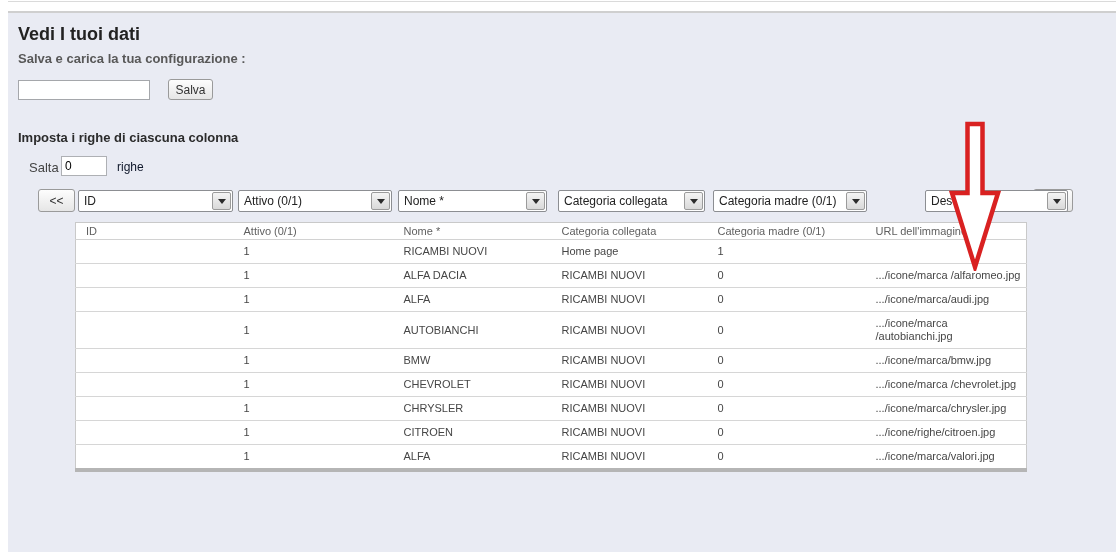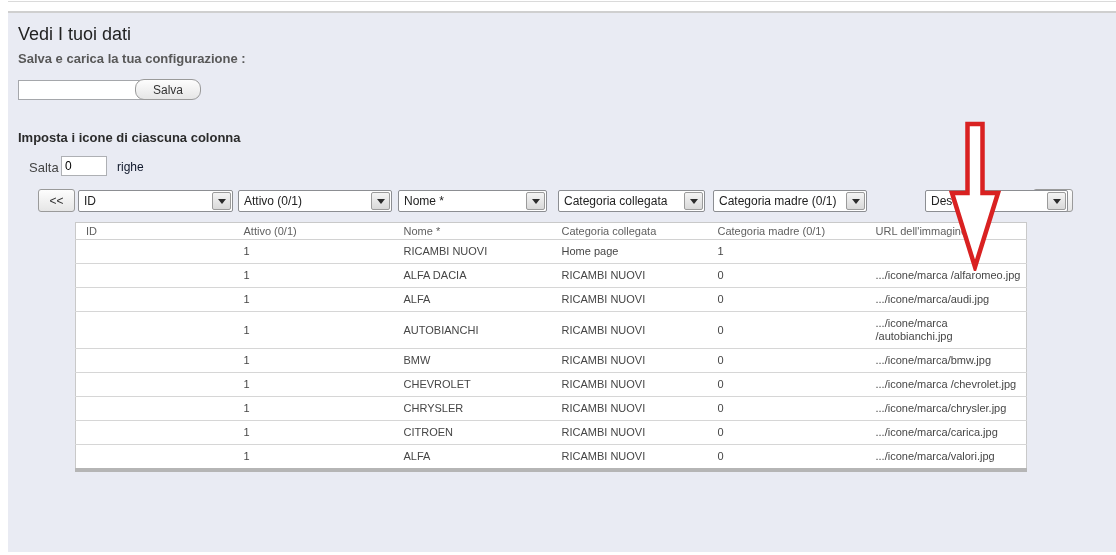--- a/index.html
+++ b/index.html
@@ -3,28 +3,28 @@
 <meta charset="utf-8">
 <style>
   html,body{margin:0;padding:0;background:#ffffff;}
   body{font-family:"Liberation Sans","DejaVu Sans",sans-serif;color:#333;}
   #stage{position:relative;width:1116px;height:555px;overflow:hidden;background:#fff;}
 
   .topline1{position:absolute;left:8px;right:0;top:1px;height:1px;background:#dadada;}
   .topline2{position:absolute;left:8px;right:0;top:11px;height:2px;background:#cfcfcf;}
   .panel{position:absolute;left:8px;right:0;top:13px;height:539px;background:#e9ebf3;}
 
-  .h1{position:absolute;left:18px;top:24px;font-size:18px;font-weight:400;color:#222;}
+  .h1{position:absolute;left:18px;top:24px;font-size:18px;font-weight:700;color:#222;}
   .subtitle{position:absolute;left:18px;top:51px;font-size:13px;font-weight:bold;color:#585858;}
 
   .cfg-input{position:absolute;left:18px;top:80px;width:124px;height:16px;border:1px solid #a5a7ab;
              background:#fff;font-size:12px;padding:1px 3px;outline:none;}
   .btn{border:1px solid #9a9a9a;border-radius:3px;background:linear-gradient(#fdfdfd,#e6e6e6);
        color:#333;font-size:12px;font-family:inherit;cursor:pointer;}
-  .salva-btn{position:absolute;left:135px;top:79px;width:66px;height:21px;border-radius:9px;}
+  .salva-btn{position:absolute;left:168px;top:79px;width:45px;height:21px;}
 
   .h2{position:absolute;left:18px;top:130px;font-size:13px;font-weight:bold;color:#2b2b2b;}
   .skip-label1{position:absolute;left:29px;top:160px;font-size:13px;color:#444;}
   .skip-input{position:absolute;left:61px;top:156px;width:38px;height:16px;border:1px solid #aeb0b4;
               background:#fff;font-size:12px;padding:1px 3px;outline:none;}
   .skip-label2{position:absolute;left:117px;top:160px;font-size:12px;color:#0f172a;}
 
   .prev-btn{position:absolute;left:38px;top:189px;width:37px;height:23px;}
   .next-btn{position:absolute;left:1033px;top:189px;width:40px;height:23px;}
 
@@ -59,21 +59,21 @@
   <div class="topline1"></div>
   <div class="topline2"></div>
   <div class="panel"></div>
 
   <div class="h1">Vedi I tuoi dati</div>
   <div class="subtitle">Salva e carica la tua configurazione :</div>
 
   <input class="cfg-input" type="text" value="" style="">
   <button class="btn salva-btn">Salva</button>
 
-  <div class="h2">Imposta i icone di ciascuna colonna</div>
+  <div class="h2">Imposta i righe di ciascuna colonna</div>
   <span class="skip-label1">Salta</span>
   <input class="skip-input" type="text" value="0" style="">
   <span class="skip-label2">righe</span>
 
   <button class="btn prev-btn">&lt;&lt;</button>
   <button class="btn next-btn">&gt;&gt;</button>
 
   <div class="selrow">
       <div class="colsel cs0">
         <span class="lbl">ID</span>
@@ -188,21 +188,21 @@
           <td>RICAMBI NUOVI</td>
           <td>0</td>
           <td>.../icone/marca/chrysler.jpg</td>
         </tr>
         <tr>
           <td></td>
           <td>1</td>
           <td>CITROEN</td>
           <td>RICAMBI NUOVI</td>
           <td>0</td>
-          <td>.../icone/marca/carica.jpg</td>
+          <td>.../icone/righe/citroen.jpg</td>
         </tr>
         <tr>
           <td></td>
           <td>1</td>
           <td>ALFA</td>
           <td>RICAMBI NUOVI</td>
           <td>0</td>
           <td>.../icone/marca/valori.jpg</td>
         </tr>
       </tbody>

